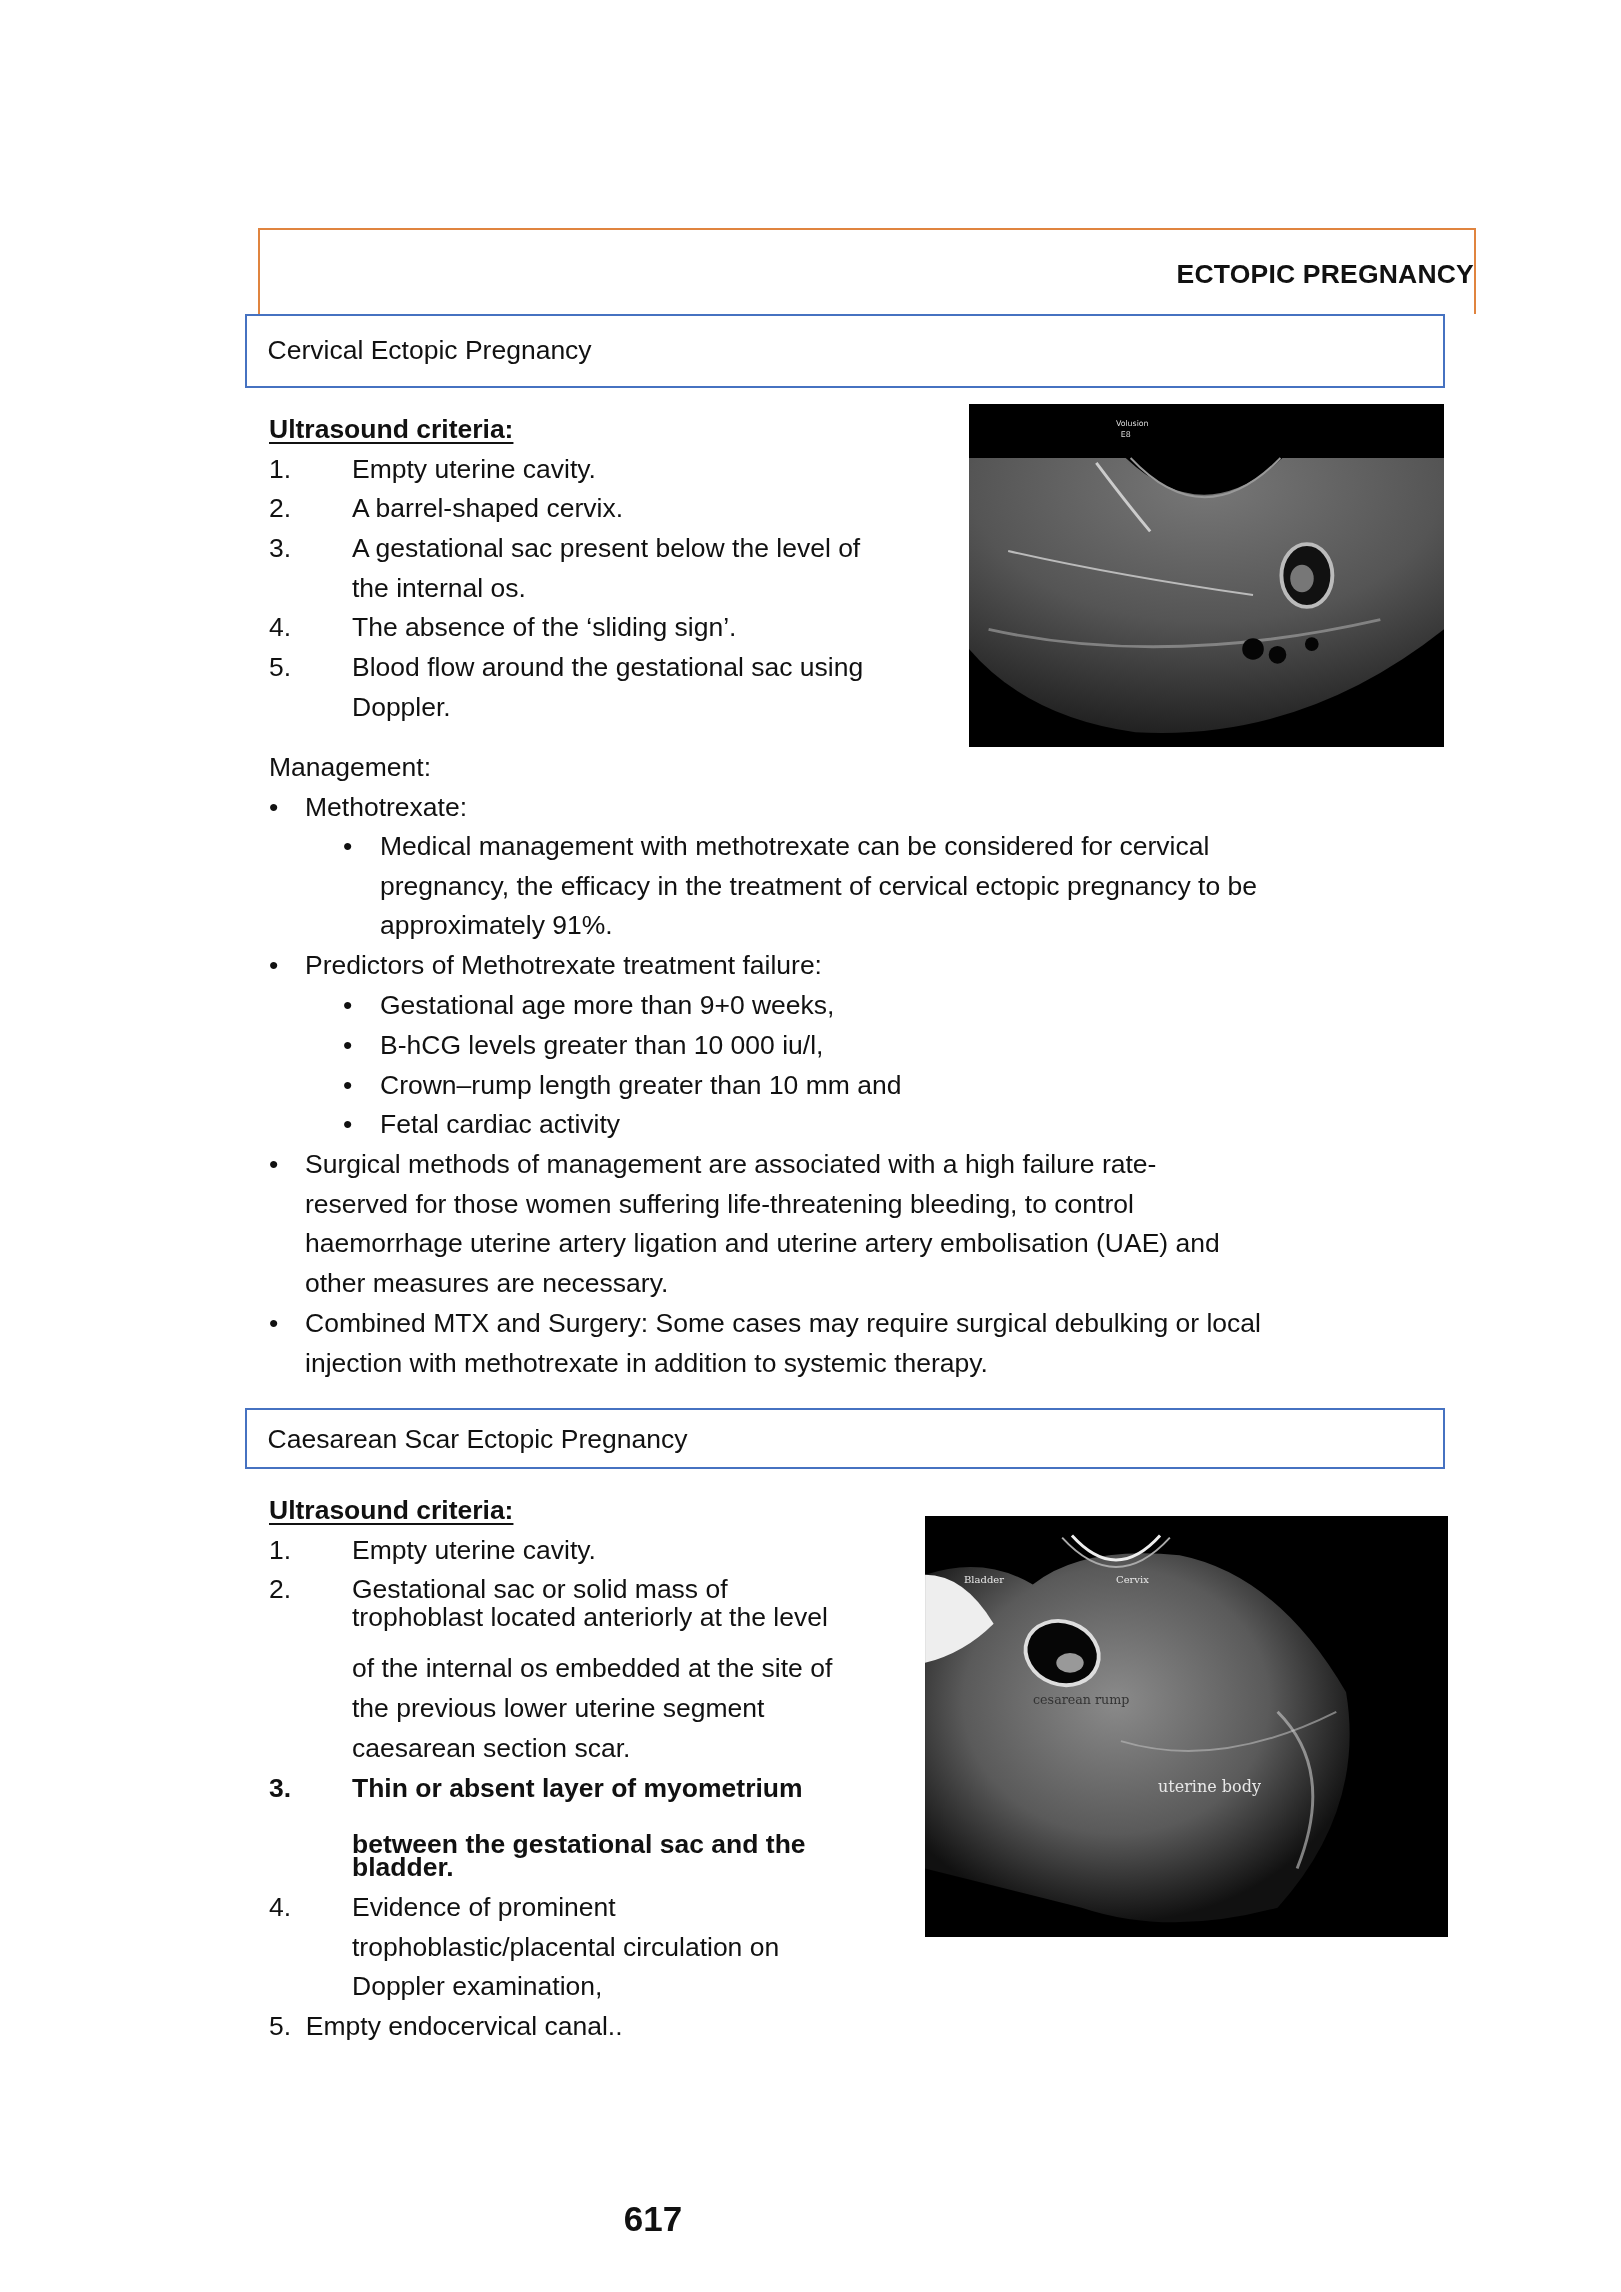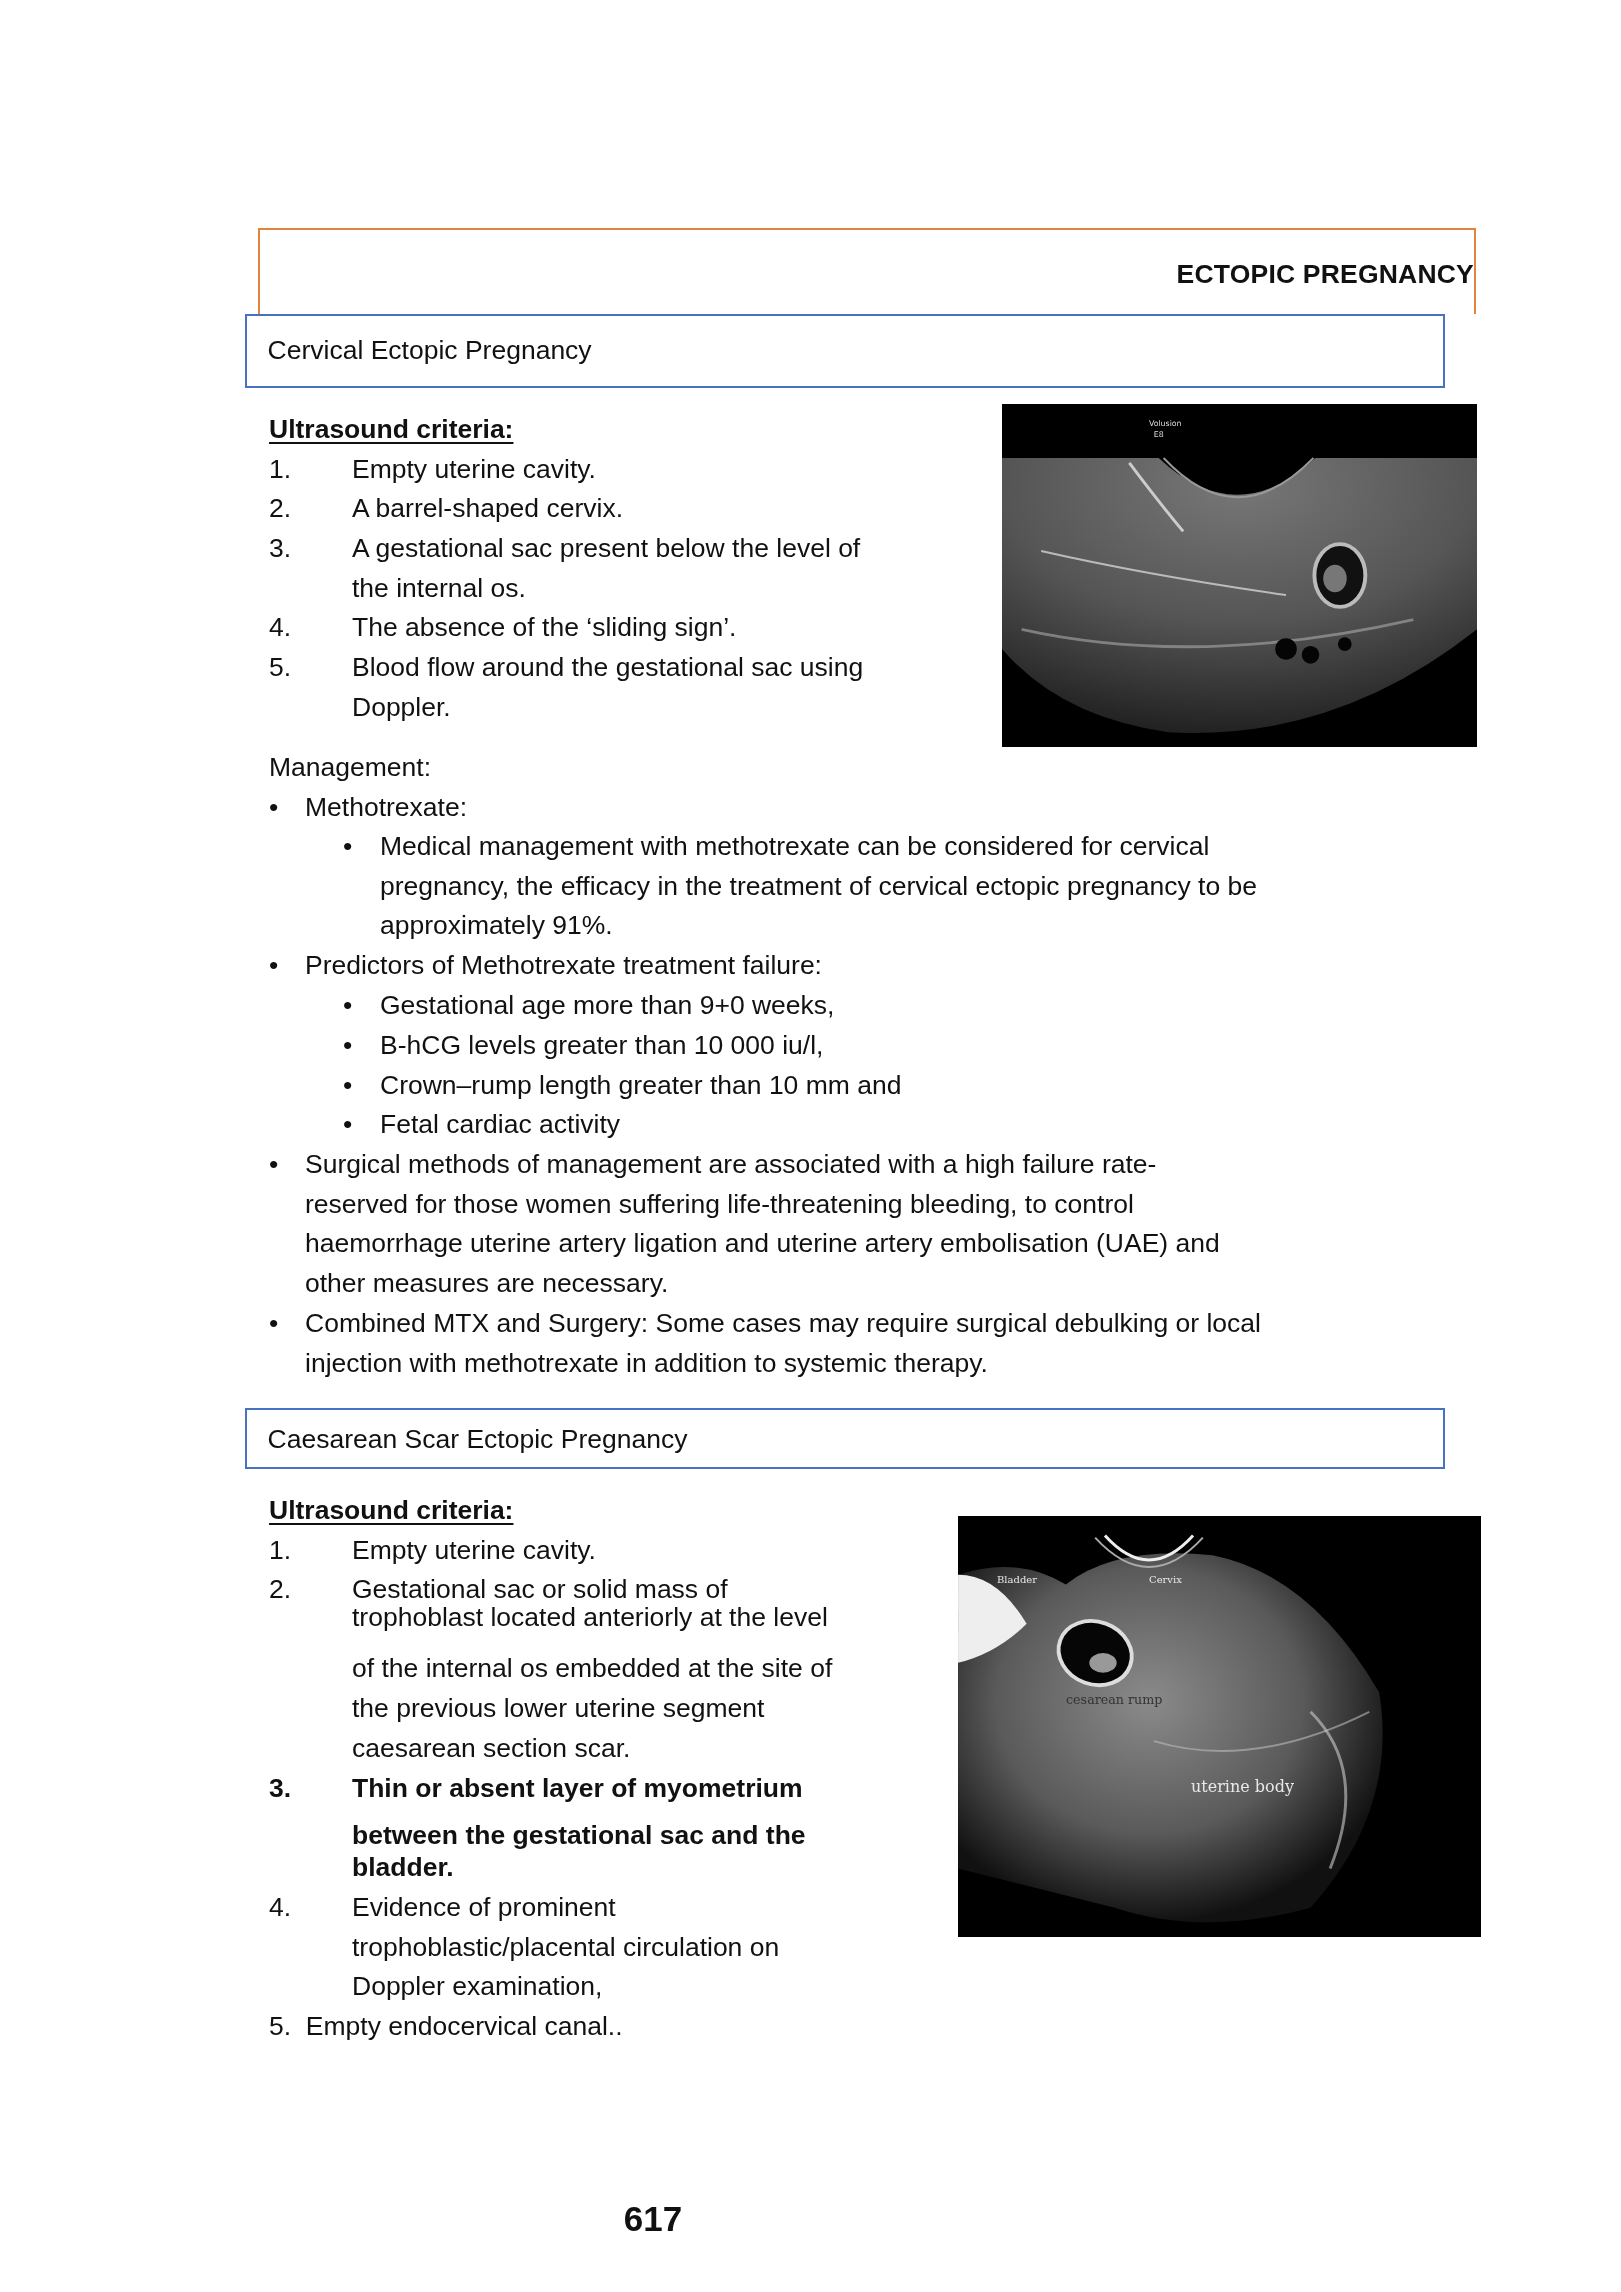--- a/index.html
+++ b/index.html
@@ -41,21 +41,21 @@
     .crit1 { left: 269px; top: 409px; width: 686px; }
     .mgmt { left: 269px; top: 747px; width: 1157px; }
     .crit2 { left: 269px; top: 1490px; width: 647px; }
 
     .bul { position: absolute; }
     .bul .dot { position: absolute; left: 0; }
     .bul .body { position: absolute; left: 36px; }
     .sub .dot { left: 74px; }
     .sub .body { left: 111px; }
 
-    .us-img { background: #000; overflow: hidden; margin-left: 33px; }
+    .us-img { background: #000; overflow: hidden; }
     .us1 { left: 969px; top: 404px; width: 475px; height: 343px; }
     .us2 { left: 925px; top: 1516px; width: 523px; height: 421px; }
     .us-label { position: absolute; color: #e8e8e8; font-family: "DejaVu Serif", serif; font-size: 10px; }
     .us-label.dark { color: #333; }
 
     .page-num {
       left: 0; width: 1306px; top: 2199px; text-align: center;
       font-weight: bold; font-size: 35px;
     }
   </style>
@@ -185,21 +185,21 @@
     <span class="num">2.</span>
     <span class="body">Gestational  sac or solid mass of</span>
     <span class="body" style="top:28px;">trophoblast located anteriorly at the level</span>
     <span class="body" style="top:79px;">of the internal os embedded at the site of</span>
     <span class="body" style="top:119px;">the previous lower uterine  segment</span>
     <span class="body" style="top:159px;">caesarean section scar.</span>
   </div>
   <div class="item bold" style="top:278px;">
     <span class="num">3.</span>
     <span class="body">Thin or absent layer of myometrium</span>
-    <span class="body" style="top:47px;">between the gestational  sac and the</span>
+    <span class="body" style="top:56px;">between the gestational  sac and the</span>
     <span class="body" style="top:79px;">bladder.</span>
   </div>
   <div class="item" style="top:397px;">
     <span class="num">4.</span>
     <span class="body">Evidence of prominent</span>
     <span class="body" style="top:40px;">trophoblastic/placental circulation on</span>
     <span class="body" style="top:79px;">Doppler examination,</span>
   </div>
   <div class="item" style="top:516px;left:0;">
     <span style="white-space:pre;">5.  Empty endocervical canal..</span>

